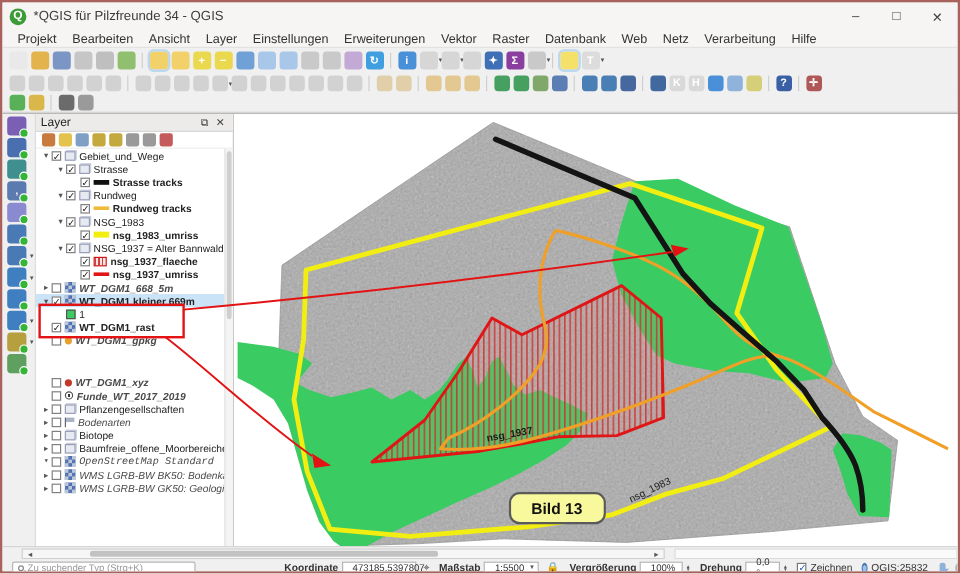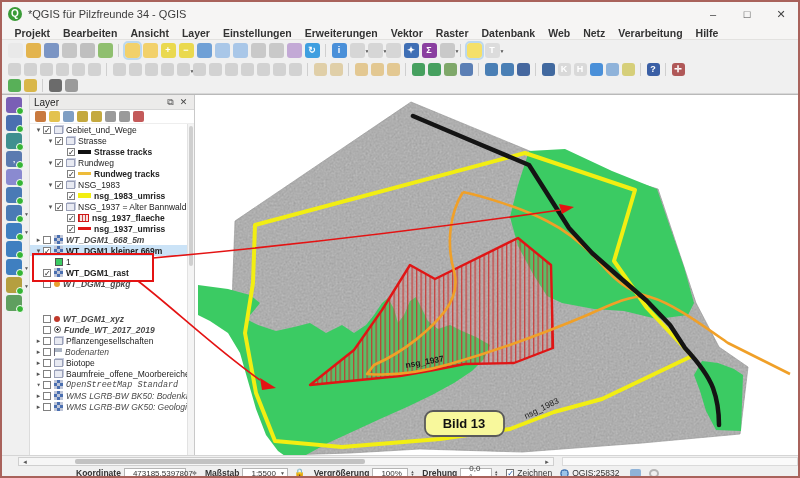--- a/index.html
+++ b/index.html
@@ -8,21 +8,21 @@
     position:relative; width:800px; height:478px; background:#f0f0f0;
     border:2px solid #a9625b; overflow:hidden; font-family:"Liberation Sans", sans-serif;
   }
   
   #titlebar { position:absolute; left:0; top:0; width:100%; height:24px; background:#f6f5f4; display:flex; align-items:center; }
   #qlogo { width:14px; height:14px; margin:0 6px 0 6px; border-radius:50%; background:#3a9b37; color:#fff; font-size:10px; font-weight:bold; text-align:center; line-height:14px; }
   #title { font-size:11px; color:#3c3c3c; }
   #winbtns { margin-left:auto; display:flex; height:100%; }
   .wbtn { width:34px; height:100%; font-size:11px; color:#444; display:flex; align-items:center; justify-content:center; }
   
-  #menubar { position:absolute; left:0; top:24px; width:100%; height:14px; background:#f6f5f4; display:flex; align-items:center; padding-left:6px; border-bottom:1px solid #e3e2e0;font-weight:bold; }
+  #menubar { position:absolute; left:0; top:24px; width:100%; height:14px; background:#f6f5f4; display:flex; align-items:center; padding-left:6px; border-bottom:1px solid #e3e2e0; }
   .menu-item { font-size:10.5px; color:#333; padding:0 6.5px; }
   
   .tb { position:absolute; left:0; width:100%; background:#f0f0f0; display:flex; align-items:center; padding-left:4px; }
   #tb1 { top:38px; height:20px; }
   #tb2 { top:58px; height:18px; }
   #tb3 { top:76px; height:16px; border-bottom:1px solid #d8d8d8; }
   .ticon { width:15px; height:15px; border-radius:3px; margin:0 1.5px; position:relative; flex:0 0 auto;
            display:flex; align-items:center; justify-content:center; font-size:9px; font-weight:bold; color:#fff; }
   .ticon.on { outline:2px solid #bcd8ee; outline-offset:0px; background-clip:padding-box; }
   .ticon .dd { position:absolute; right:-5px; top:5px; font-size:5px; color:#555; }
@@ -478,20 +478,24 @@
       <div class="arr">◂</div>
       <div class="track">
           <div class="hthumb"></div>
         </div>
       <div class="arr">▸</div>
     </div>
     <div class="rpane"></div>
   </div>
 
   <div id="statusbar">
+    <div id="locator">
+      <span id="lens"></span>
+      <span id="locator-ph">Zu suchender Typ (Strg+K)</span>
+    </div>
     <span class="slabel" style="margin-left:74px">Koordinate</span>
     <span class="sbox" style="width:62px">473185,5397807</span>
     <span class="sico">⌖</span>
     <span class="slabel">Maßstab</span>
     <span class="sbox" style="width:46px">
         <span>1:5500</span>
         <span class="caret">▼</span>
       </span>
     <span class="sico">🔒</span>
     <span class="slabel">Vergrößerung</span>

